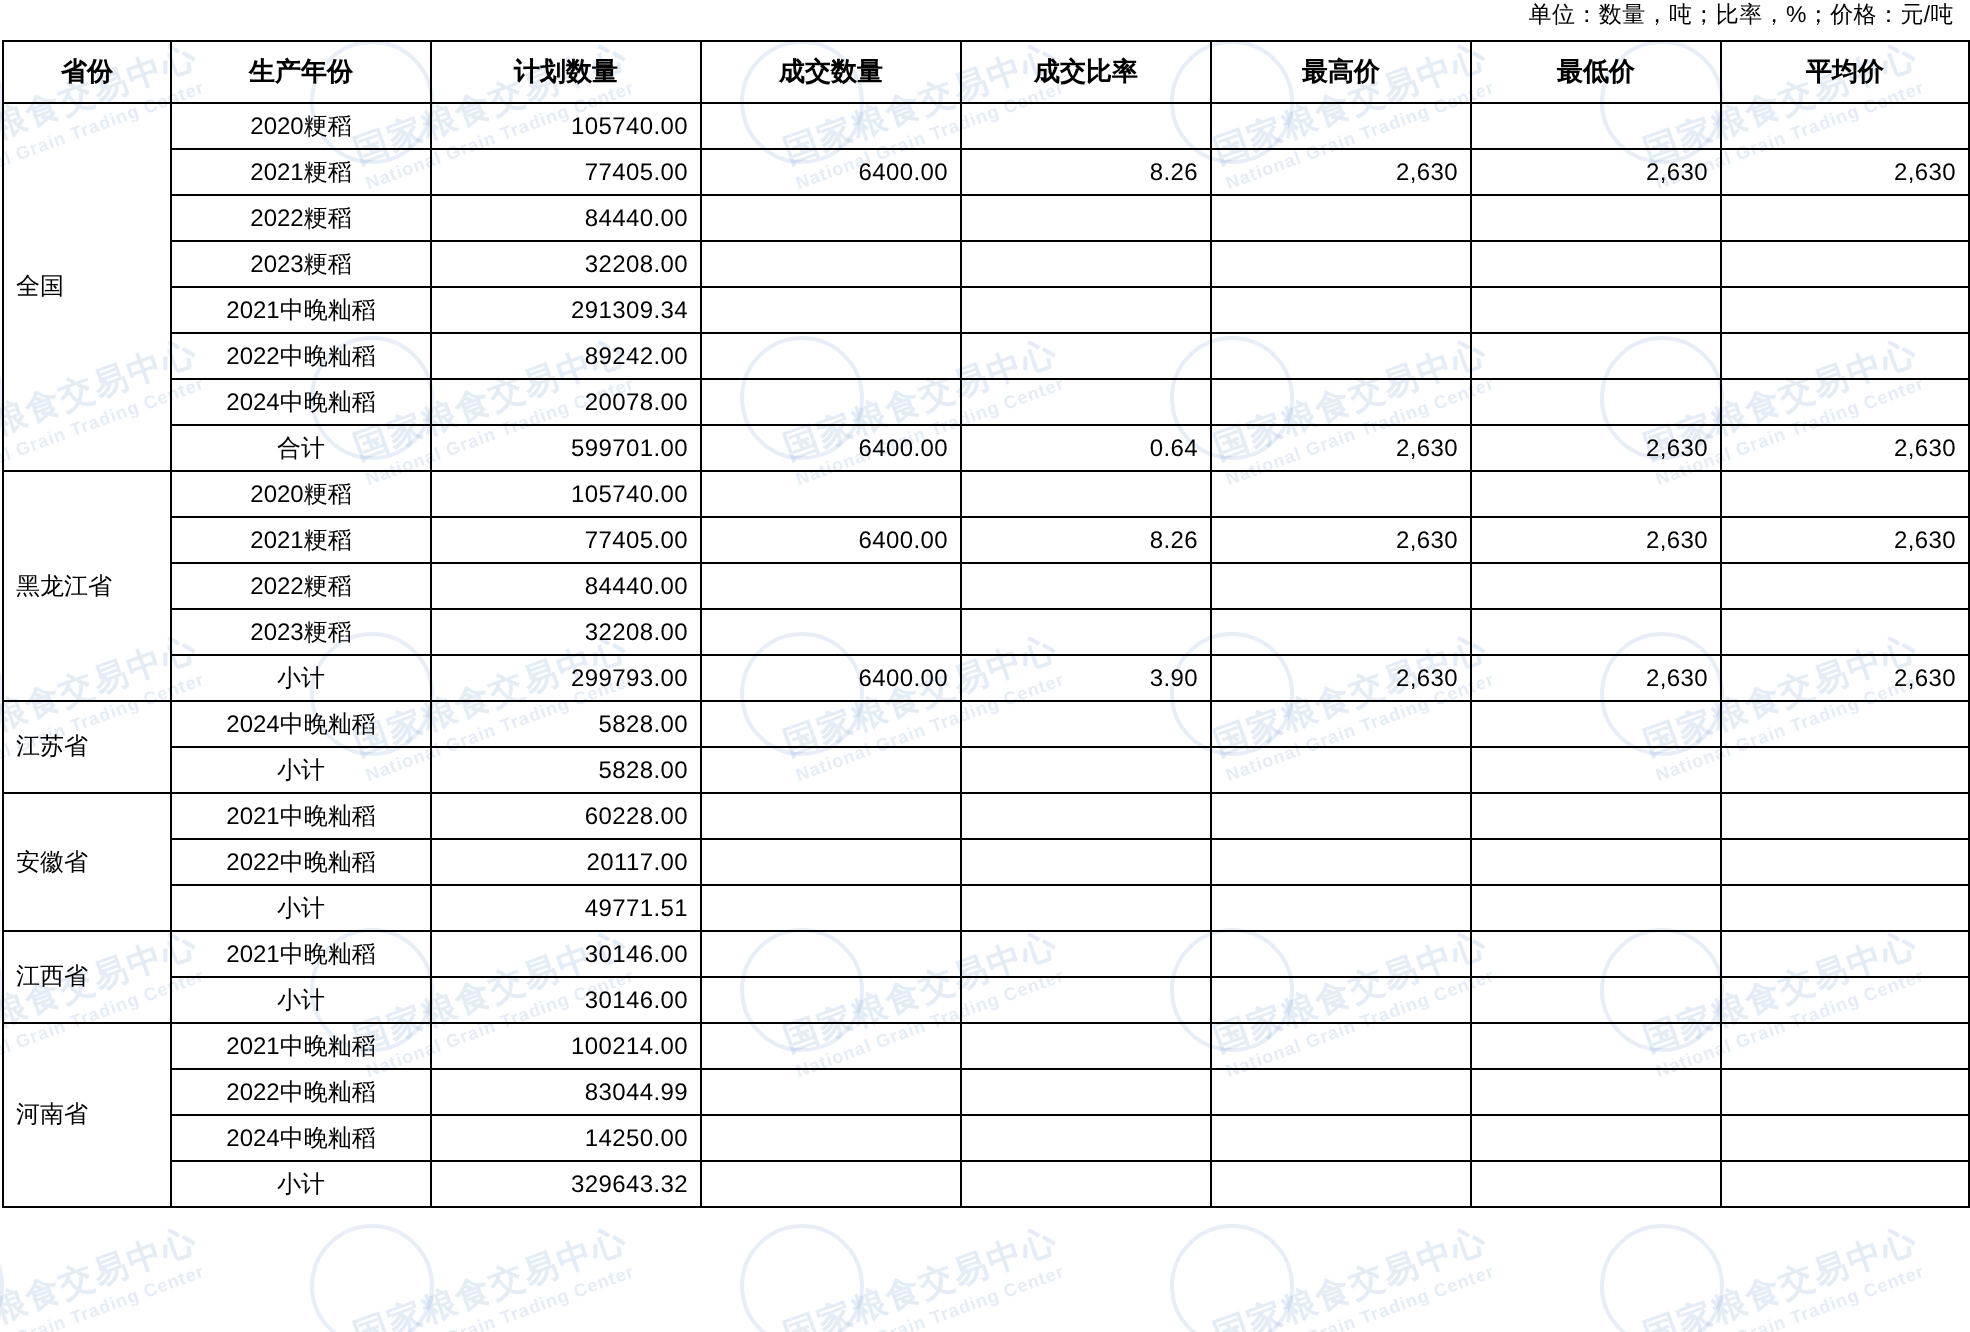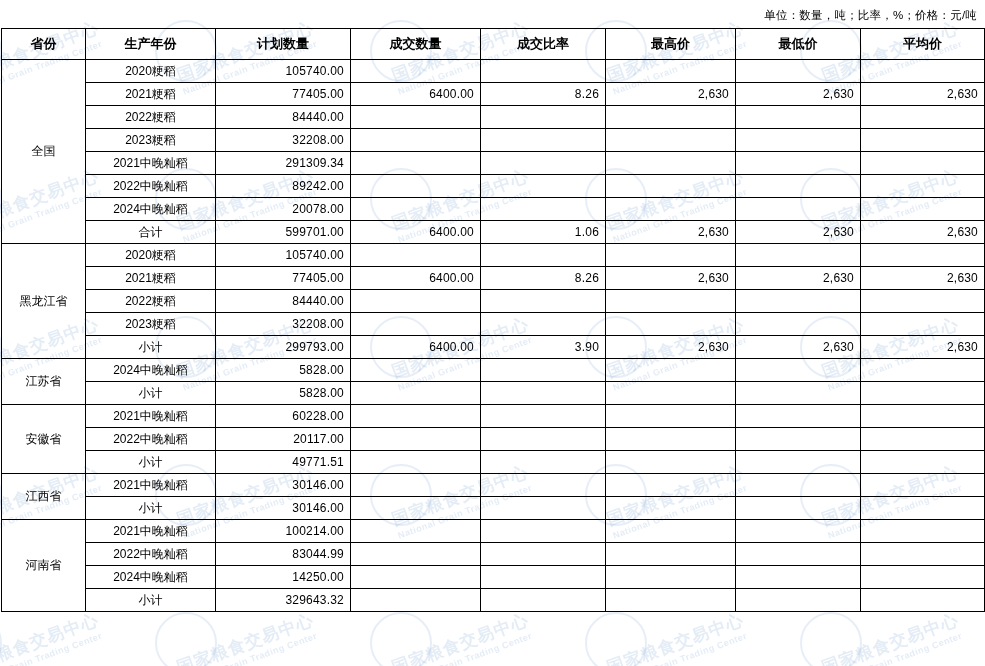--- a/index.html
+++ b/index.html
@@ -52,21 +52,21 @@
     height: 58px;
     border: 2px solid rgba(120, 160, 210, 0.18);
     border-radius: 50%;
   }
 
   .unit-line {
     position: relative;
     z-index: 10;
     text-align: right;
     font-size: 11.5px;
-    padding: 8px 8px 5px 0;
+    padding: 0 8px 5px 0;
     letter-spacing: 0.2px;
   }
 
   table.grid {
     position: relative;
     z-index: 10;
     border-collapse: collapse;
     width: 983px;
     margin: 0 1px;
     table-layout: fixed;
@@ -79,21 +79,21 @@
     box-sizing: border-box;
     background: transparent;
   }
   table.grid th {
     text-align: center;
     font-weight: bold;
     font-size: 13px;
     height: 31px;
   }
   td.province {
-    text-align: center;
+    text-align: left;
     vertical-align: middle;
   }
   td.year {
     text-align: center;
   }
   td.num {
     text-align: right;
     font-family: "Liberation Sans", sans-serif;
     letter-spacing: 0.2px;
   }
@@ -251,21 +251,21 @@
           <td class="num"></td>
           <td class="num"></td>
           <td class="num"></td>
           <td class="num"></td>
           <td class="num"></td>
         </tr>
         <tr>
           <td class="year">合计</td>
           <td class="num">599701.00</td>
           <td class="num">6400.00</td>
-          <td class="num">1.06</td>
+          <td class="num">0.64</td>
           <td class="num">2,630</td>
           <td class="num">2,630</td>
           <td class="num">2,630</td>
         </tr>
         <tr>
           <td class="province" rowspan="5">黑龙江省</td>
           <td class="year">2020粳稻</td>
           <td class="num">105740.00</td>
           <td class="num"></td>
           <td class="num"></td>

